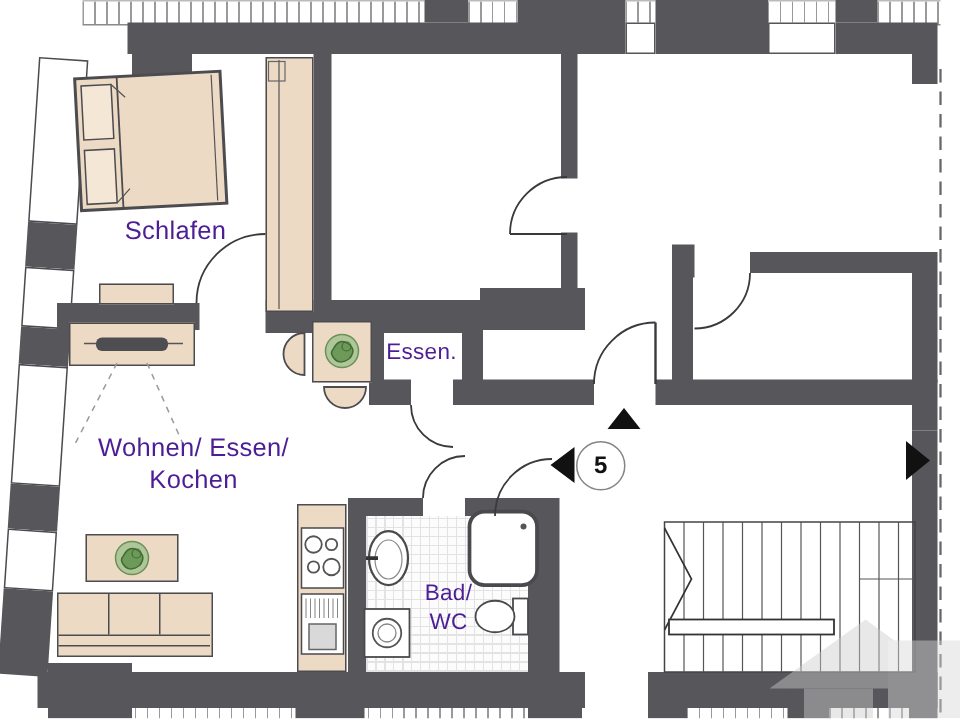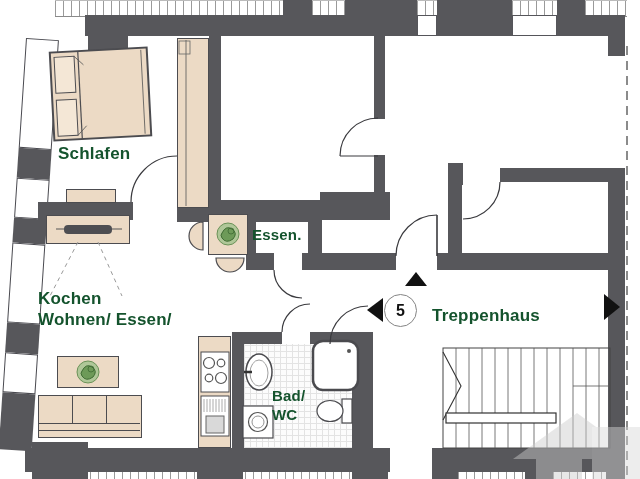--- a/index.html
+++ b/index.html
@@ -15,21 +15,21 @@
   .win{position:absolute;background:#fff;border:1px solid #55555a;box-sizing:border-box;}
   .leftwall{position:absolute;left:26px;top:38px;width:33px;height:412px;
             transform:rotate(3.8deg);transform-origin:top left;}
   .leftwall>div{width:100%;box-sizing:border-box;}
   .lw-win{background:#fff;border:1px solid #4a4a50;}
   .lw-dark{background:var(--wall);}
   .furn{position:absolute;background:var(--furniture);border:1.5px solid var(--outline);box-sizing:border-box;}
   .tiles{position:absolute;background-color:#fcfcfc;
      background-image:repeating-linear-gradient(0deg,#e3e3e3 0 1px,transparent 1px 6px),
                       repeating-linear-gradient(90deg,#e3e3e3 0 1px,transparent 1px 6px);}
-  .lbl{position:absolute;font-weight:700;color:#14532d;text-align:left;letter-spacing:.2px;}
+  .lbl{position:absolute;font-weight:400;color:#4c1d95;text-align:center;letter-spacing:.2px;}
   .ln{position:absolute;background:var(--outline);}
   #overlay{position:absolute;left:0;top:0;z-index:6;pointer-events:none;}
   #unit-circle{position:absolute;left:384px;top:294px;width:31px;height:31px;border:1.5px solid #858585;
      border-radius:50%;background:#fff;z-index:7;display:flex;align-items:center;justify-content:center;
      font-weight:700;font-size:16px;color:#111;}
   .z2{z-index:2}.z3{z-index:3}.z4{z-index:4}.z8{z-index:8}
   svg .beige{fill:var(--furniture);stroke:var(--outline);}
   svg .fix{fill:#fff;stroke:#4a4a4e;}
   svg .arc{fill:none;stroke:#3a3a3e;stroke-width:1.2;}
   svg .thin{stroke:#555;stroke-width:.8;fill:none;}
@@ -212,29 +212,28 @@
     <path d="M383,298 L383,322 L367,310 Z" fill="#111"></path>
     <path d="M604,294 L604,320 L620,307 Z" fill="#111"></path>
   </svg>
 
   <div id="unit-circle">
     <span>5</span>
   </div>
 
   <div class="lbl z8" style="left:58px;top:144px;width:118px;font-size:17px">Schlafen</div>
   <div class="lbl z8" style="left:38px;top:288px;width:182px;font-size:17px;line-height:21px">
+    <div>Wohnen/ Essen/</div>
     <div>Kochen</div>
-    <div>Wohnen/ Essen/</div>
   </div>
   <div class="lbl z8" style="left:252px;top:226px;width:58px;font-size:15px">Essen.</div>
   <div class="lbl z8" style="left:272px;top:386px;width:54px;font-size:15px;line-height:19px">
     <div>Bad/</div>
     <div>WC</div>
   </div>
-  <div class="lbl z8" style="left:432px;top:306px;width:120px;font-size:17px">Treppenhaus</div>
 
   <svg width="640" height="479" viewBox="0 0 640 479" style="position:absolute;left:0;top:0;z-index:9;pointer-events:none;opacity:.45">
     <path d="M513,459 L577,413 L640,459 Z" fill="var(--watermark-gray)"></path>
     <rect x="536" y="459" width="46" height="20" fill="var(--watermark-gray)"></rect>
     <rect x="592" y="427" width="48" height="52" fill="#d8d8d8"></rect>
   </svg>
 
 </div>
 
 </body></html>

